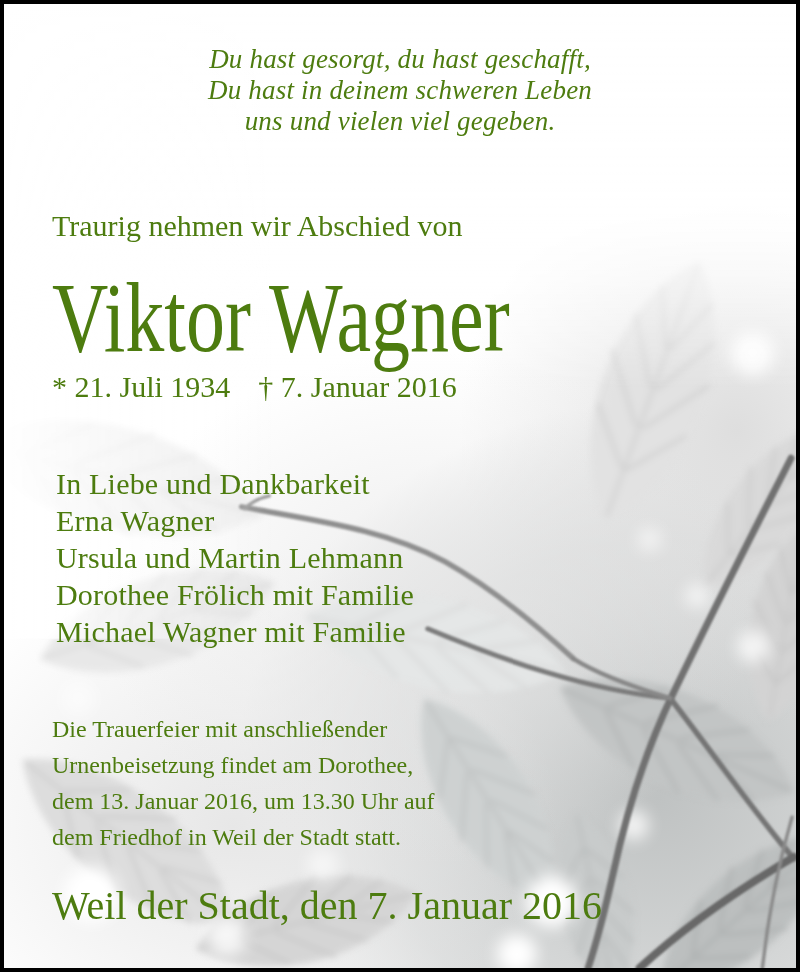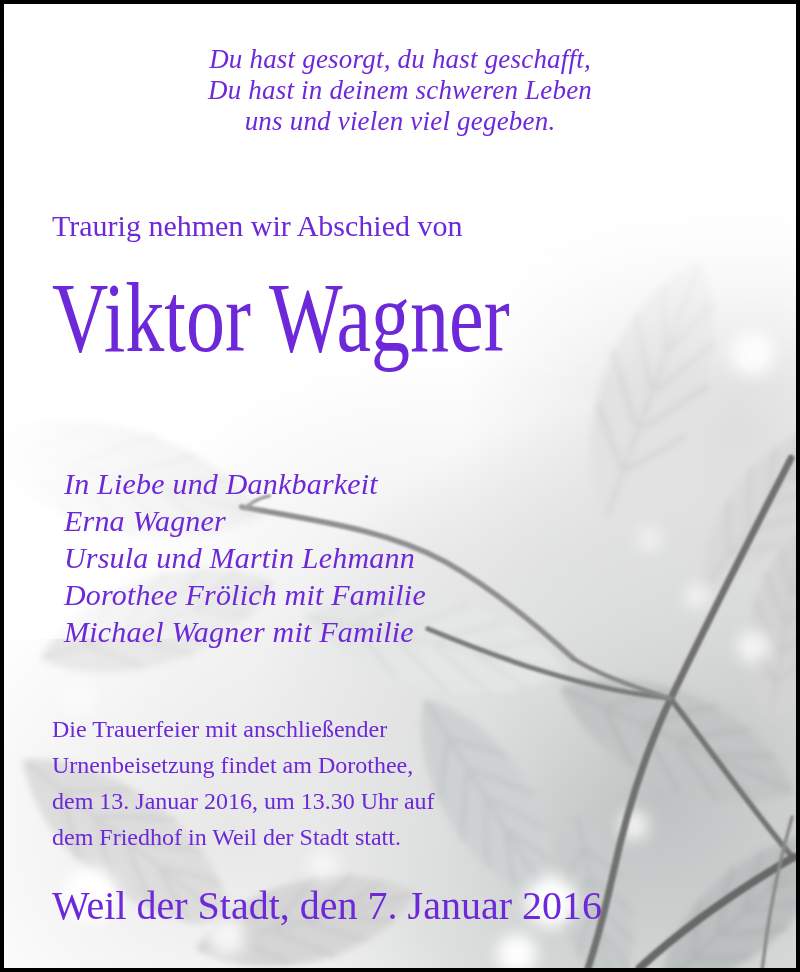--- a/index.html
+++ b/index.html
@@ -17,21 +17,21 @@
     background: #ffffff;
     overflow: hidden;
   }
   .bg {
     position: absolute;
     inset: 0;
     width: 100%;
     height: 100%;
     pointer-events: none;
   }
-  .content { position: absolute; inset: 0; color: #6d28d9; }
+  .content { position: absolute; inset: 0; color: #4d7c0f; }
   .content > div, .content > h1 { position: absolute; }
 
   .poem {
     top: 40px; left: 0; right: 0;
     text-align: center;
     font-style: italic;
     font-size: 27px;
     line-height: 31px;
     letter-spacing: 0.2px;
   }
@@ -51,22 +51,21 @@
     transform-origin: 0 0;
   }
   .dates {
     top: 365px; left: 48px;
     font-size: 30px;
     line-height: 36px;
     white-space: nowrap;
   }
   .dates .birth { margin-right: 28px; }
   .mourners {
-    top: 461px; left: 60px;
-    font-style: italic;
+    top: 461px; left: 52px;
     font-size: 30px;
     line-height: 37px;
     letter-spacing: 0.2px;
   }
   .funeral {
     top: 707px; left: 48px;
     font-size: 24px;
     line-height: 36px;
   }
   .place-date {
@@ -176,20 +175,23 @@
     <div class="poem">
       <div>Du hast gesorgt, du hast geschafft,</div>
       <div>Du hast in deinem schweren Leben</div>
       <div>uns und vielen viel gegeben.</div>
     </div>
 
     <div class="intro">Traurig nehmen wir Abschied von</div>
 
     <h1 class="name">Viktor Wagner</h1>
 
+    <div class="dates">
+      <span class="birth"><span>*</span>&nbsp;<span>21. Juli 1934</span></span><span class="death"><span>†</span>&nbsp;<span>7. Januar 2016</span></span>
+    </div>
 
     <div class="mourners">
       <div>In Liebe und Dankbarkeit</div>
       <div>Erna Wagner</div>
       <div>Ursula und Martin Lehmann</div>
       <div>Dorothee Frölich mit Familie</div>
       <div>Michael Wagner mit Familie</div>
     </div>
 
     <div class="funeral">

